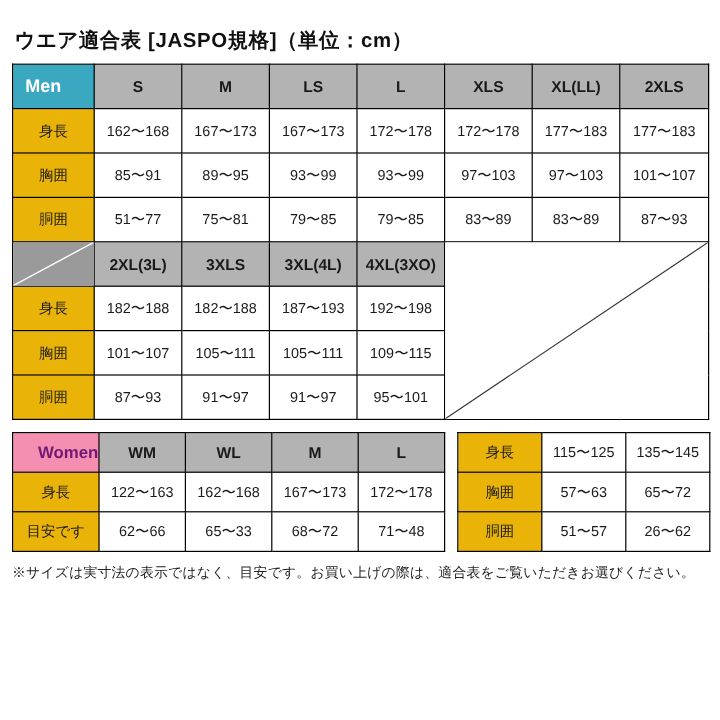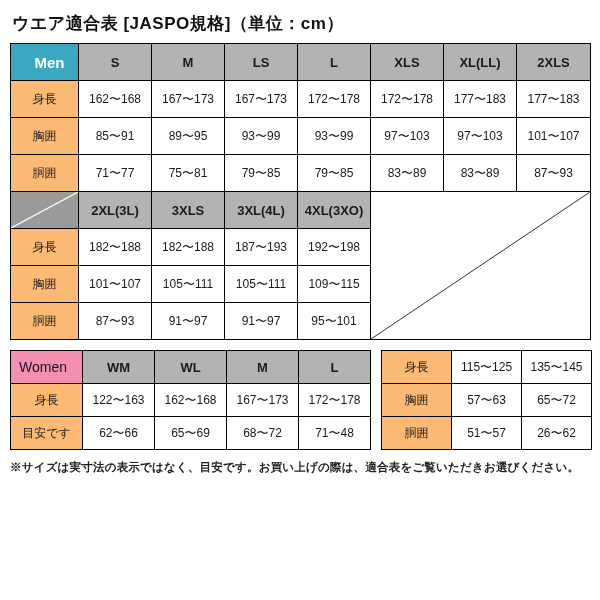--- a/index.html
+++ b/index.html
@@ -12,21 +12,21 @@
     background: #ffffff;
     font-family: "Liberation Sans", sans-serif;
     color: #1a1a1a;
     overflow: hidden;
   }
   .page {
     position: relative;
     width: 600px;
     height: 600px;
     box-sizing: border-box;
-    padding: 10px 10px 0 10px;
+    padding: 20px 10px 0 10px;
   }
   .title {
     font-size: 17px;
     font-weight: bold;
     letter-spacing: 0.5px;
     margin: 2px 0 8px 2px;
     color: #111;
   }
   table {
     border-collapse: collapse;
@@ -47,31 +47,31 @@
     width: 580px;
   }
   #men-table td {
     height: 36px;
   }
   .hdr-men {
     background: #3aa8c1;
     color: #ffffff;
     font-weight: bold;
     font-size: 15px;
-    text-align: center;
+    text-align: left;
     padding-left: 10px !important;
   }
   .hdr-grey {
     background: #b3b3b3;
     color: #1a1a1a;
     font-weight: bold;
     font-size: 13px;
   }
   .rowlabel {
-    background: #fdba74;
+    background: #eab308;
     font-size: 12px;
   }
   .blank-diag {
     background: #ffffff;
     position: relative;
     padding: 0;
   }
   .diag-wrap {
     position: relative;
     width: 100%;
@@ -98,24 +98,24 @@
     margin-top: 10px;
   }
   #women-table {
     width: 360px;
   }
   #women-table td {
     height: 32px;
   }
   .hdr-women {
     background: #f48fb1;
-    color: #0f172a;
-    font-weight: normal;
+    color: #701a75;
+    font-weight: bold;
     font-size: 14px;
-    text-align: left;
+    text-align: right;
     padding-left: 8px !important;
   }
   #junior-table {
     width: 210px;
   }
   #junior-table td {
     height: 32px;
   }
   .hdr-junior {
     background: #9acd32;
@@ -123,21 +123,20 @@
     font-weight: bold;
     font-size: 14px;
     text-align: left;
     padding-left: 8px !important;
   }
   .note {
     margin-top: 10px;
     font-size: 11.5px;
     color: #222;
     letter-spacing: 0.2px;
-    font-weight: bold;
   }
 </style>
 </head>
 <body>
 
 <div class="page">
 
   <div class="title">ウエア適合表 [JASPO規格]（単位：cm）</div>
 
   <table id="men-table">
@@ -180,21 +179,21 @@
         <td>89〜95</td>
         <td>93〜99</td>
         <td>93〜99</td>
         <td>97〜103</td>
         <td>97〜103</td>
         <td>101〜107</td>
       </tr>
 
       <tr>
         <td class="rowlabel">胴囲</td>
-        <td>71〜77</td>
+        <td>51〜77</td>
         <td>75〜81</td>
         <td>79〜85</td>
         <td>79〜85</td>
         <td>83〜89</td>
         <td>83〜89</td>
         <td>87〜93</td>
       </tr>
 
       <tr>
         <td class="slash-cell">
@@ -264,21 +263,21 @@
         <tr>
           <td class="rowlabel">身長</td>
           <td>122〜163</td>
           <td>162〜168</td>
           <td>167〜173</td>
           <td>172〜178</td>
         </tr>
         <tr>
           <td class="rowlabel">目安です</td>
           <td>62〜66</td>
-          <td>65〜69</td>
+          <td>65〜33</td>
           <td>68〜72</td>
           <td>71〜48</td>
         </tr>
       </tbody>
     </table>
 
     <table id="junior-table">
       <colgroup>
         <col style="width:70px">
           <col style="width:70px">

